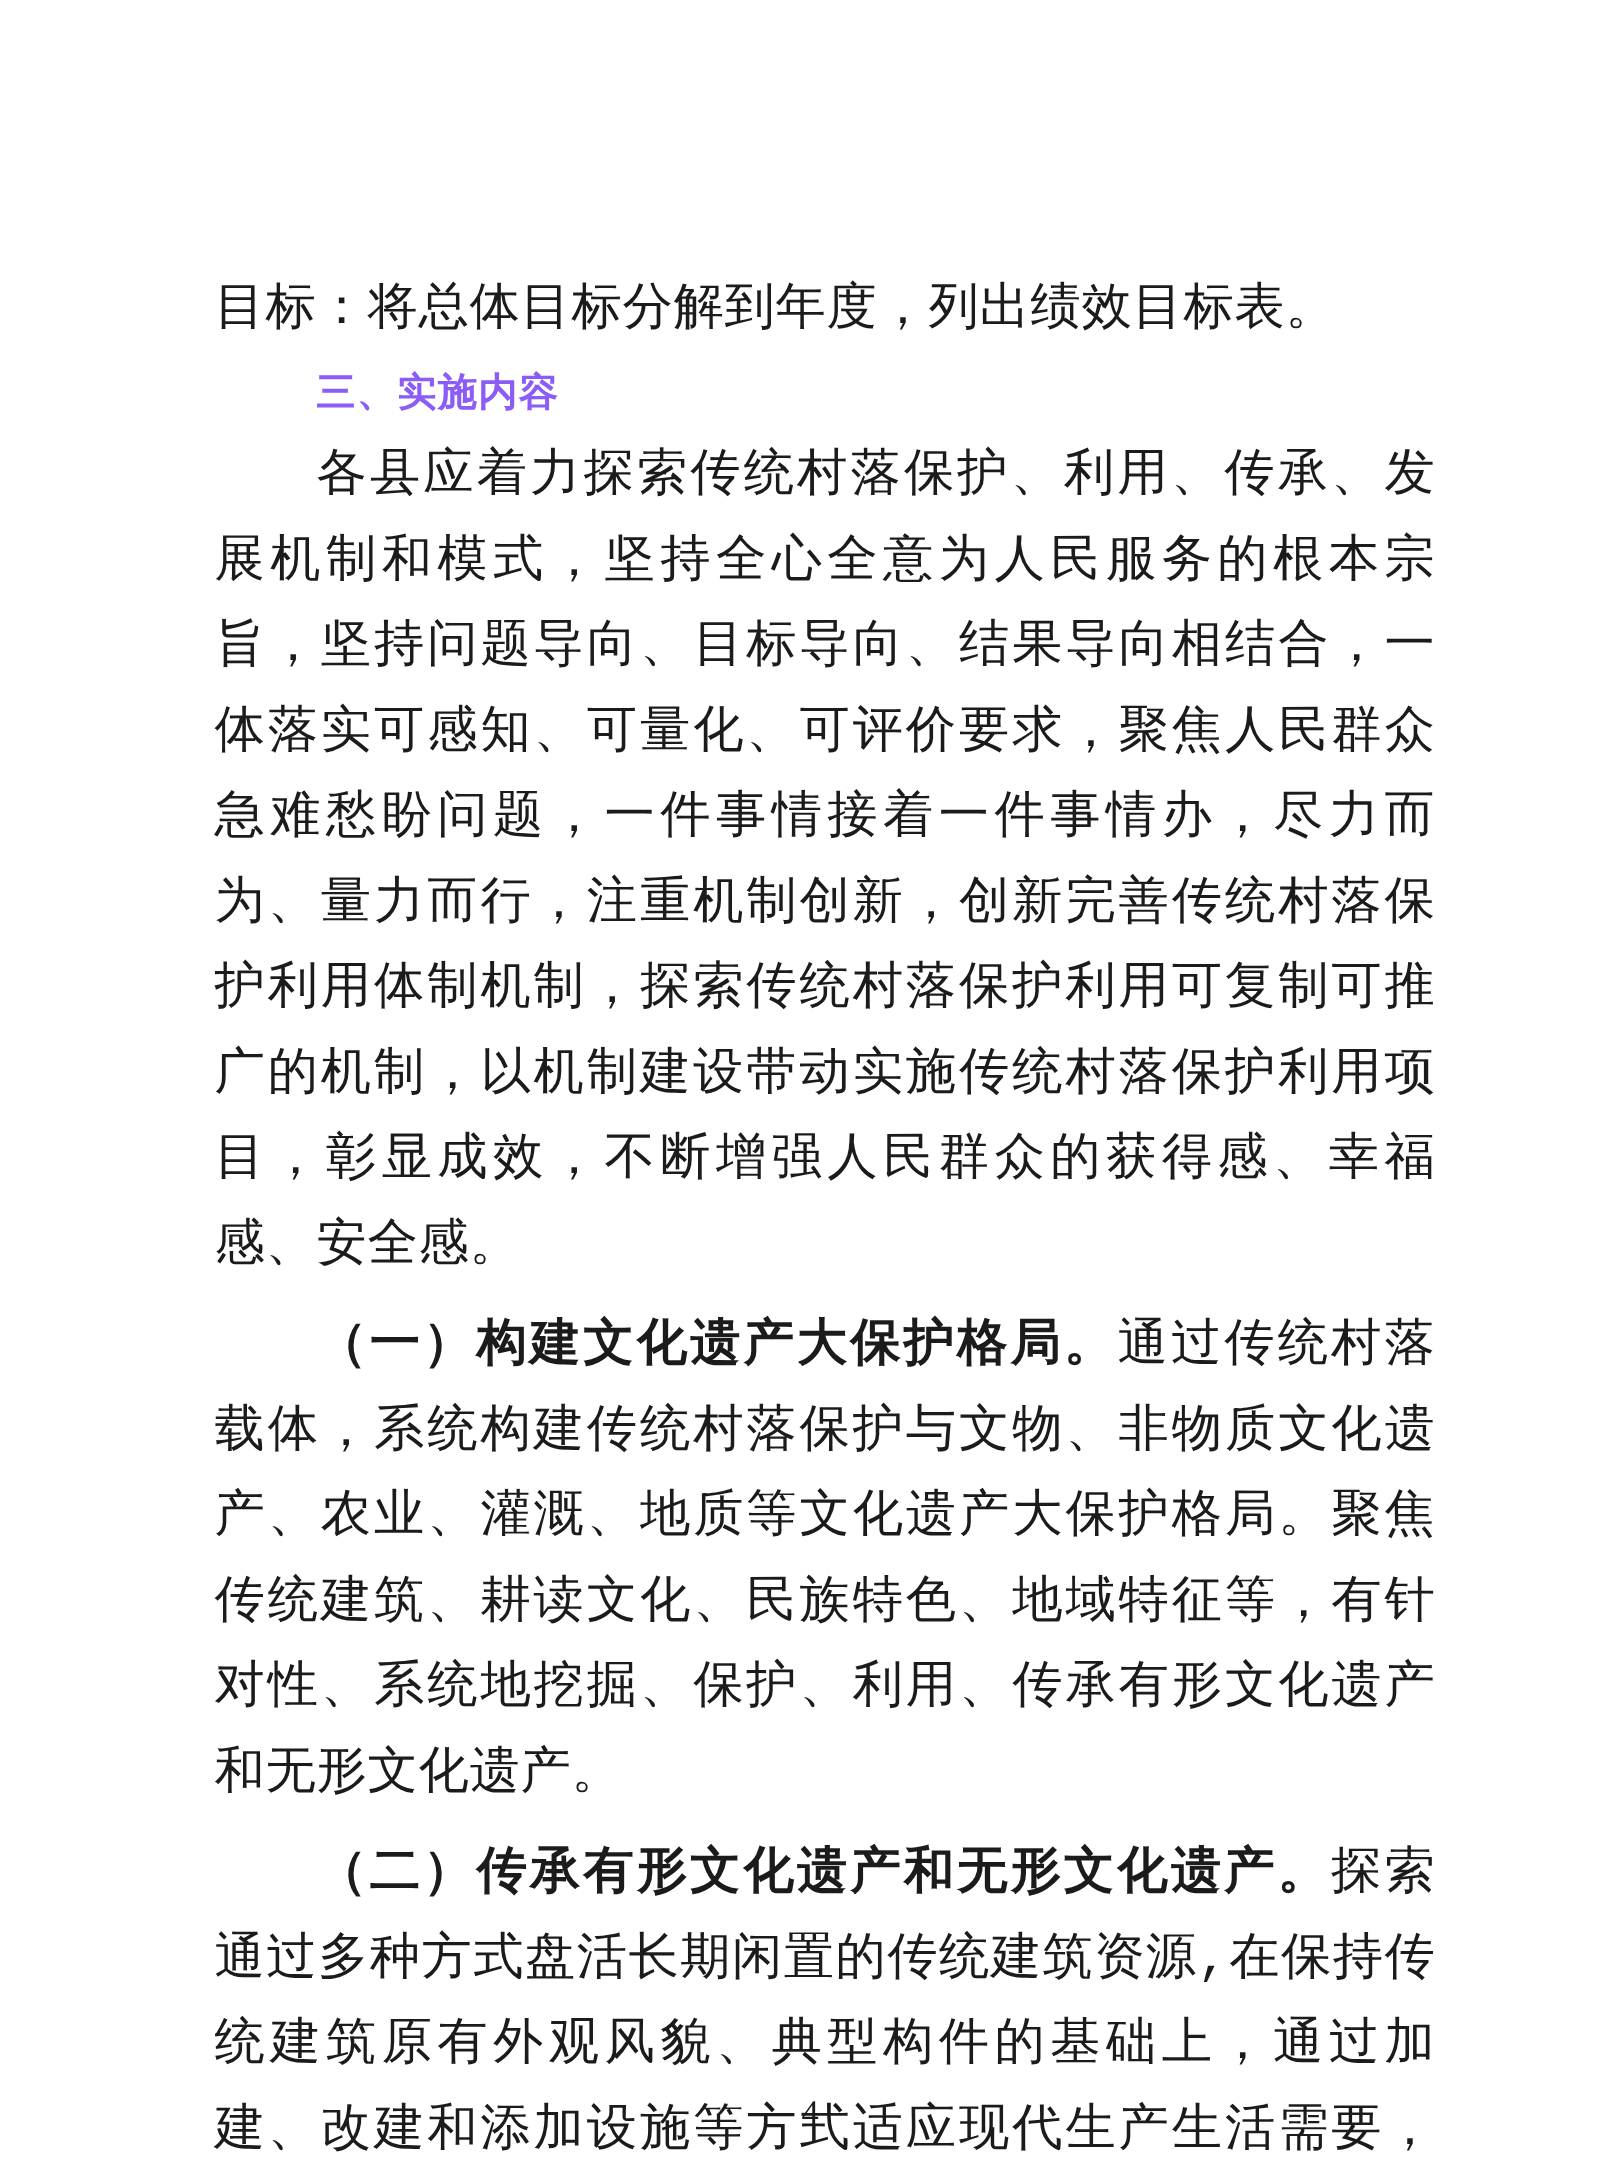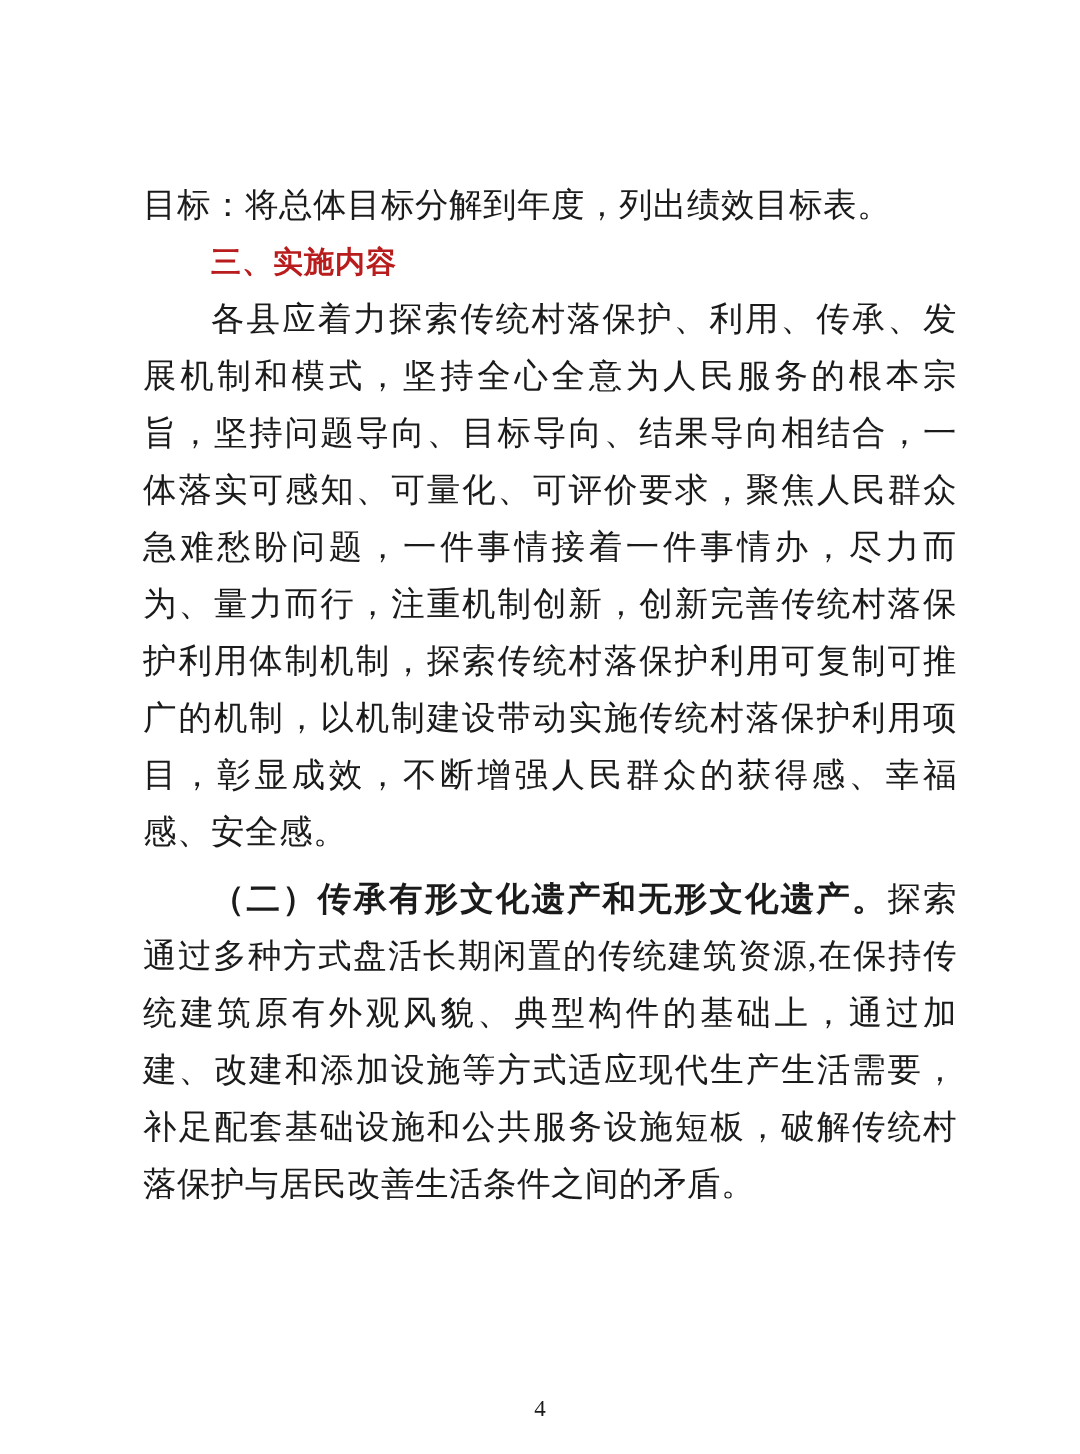--- a/index.html
+++ b/index.html
@@ -48,31 +48,32 @@
   }
 
   .par.spaced {
     margin-top: 10px;
   }
 
   
   .section-heading {
     font-family: "Liberation Sans", "DejaVu Sans", sans-serif;
     font-weight: bold;
-    font-size: 30px;
+    font-size: 26px;
     line-height: 57px;
     letter-spacing: 1px;
     margin: 0;
     text-indent: 68px;
-    color: #b91c1c;
+    color: #8b5cf6;
   }
 
   
   .indent {
     text-indent: 68px;
+    font-family: Liberation Mono, monospace;
   }
 
   
   .lead {
     font-weight: bold;
   }
 
   .page-number {
     position: absolute;
     left: 0;
@@ -90,20 +91,21 @@
 <div class="page">
 
   <div class="content">
 
     <p class="par body-par">目标：将总体目标分解到年度，列出绩效目标表。</p>
 
     <p class="section-heading">三、实施内容</p>
 
     <p class="par body-par indent">各县应着力探索传统村落保护、利用、传承、发展机制和模式，坚持全心全意为人民服务的根本宗旨，坚持问题导向、目标导向、结果导向相结合，一体落实可感知、可量化、可评价要求，聚焦人民群众急难愁盼问题，一件事情接着一件事情办，尽力而为、量力而行，注重机制创新，创新完善传统村落保护利用体制机制，探索传统村落保护利用可复制可推广的机制，以机制建设带动实施传统村落保护利用项目，彰显成效，不断增强人民群众的获得感、幸福感、安全感。</p>
 
+    <p class="par body-par indent spaced"><span class="lead">（一）构建文化遗产大保护格局。</span><span>通过传统村落载体，系统构建传统村落保护与文物、非物质文化遗产、农业、灌溉、地质等文化遗产大保护格局。聚焦传统建筑、耕读文化、民族特色、地域特征等，有针对性、系统地挖掘、保护、利用、传承有形文化遗产和无形文化遗产。</span></p>
 
     <p class="par body-par indent spaced"><span class="lead">（二）传承有形文化遗产和无形文化遗产。</span><span>探索通过多种方式盘活长期闲置的传统建筑资源,在保持传统建筑原有外观风貌、典型构件的基础上，通过加建、改建和添加设施等方式适应现代生产生活需要，补足配套基础设施和公共服务设施短板，破解传统村落保护与居民改善生活条件之间的矛盾。</span></p>
 
   </div>
 
   <div class="page-number">4</div>
 
 </div>
 
 </body></html>

